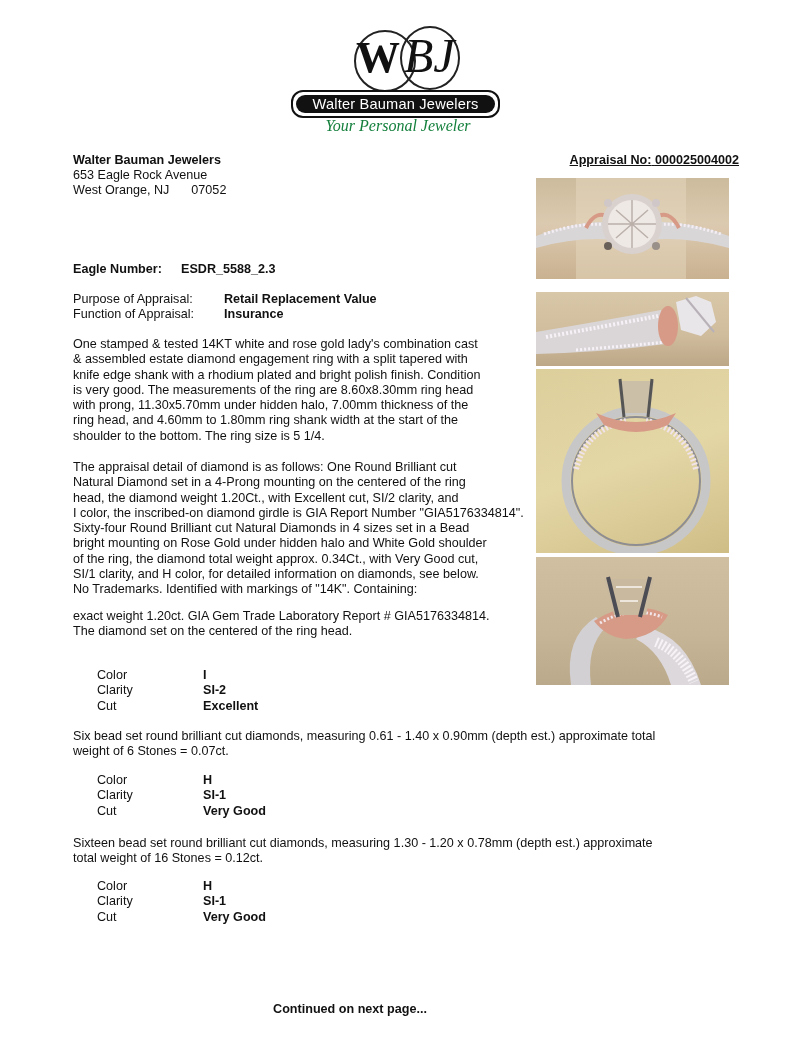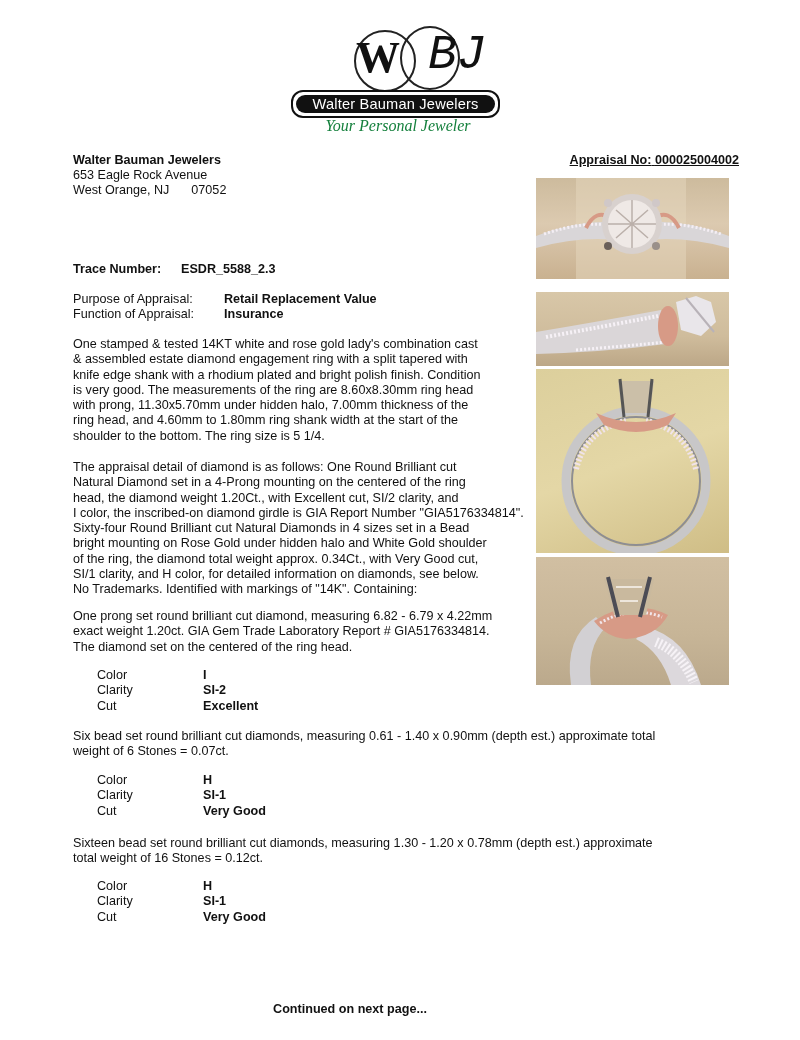--- a/index.html
+++ b/index.html
@@ -6,21 +6,21 @@
   body { width:800px; height:1040px; position:relative; overflow:hidden;
          font-family:"Liberation Sans", sans-serif; color:#111; font-size:12.6px; }
   .abs { position:absolute; }
   .b { font-weight:bold; }
   .line { line-height:15.3px; white-space:nowrap; }
 
   
   #logo { left:288px; top:26px; width:220px; height:112px; }
   .monogram { position:absolute; left:60px; top:0; width:120px; height:62px; }
   .monogram .w { position:absolute; left:8px; top:6px; font-family:"Liberation Serif", serif; font-size:44px; font-weight:bold; letter-spacing:-3px; color:#111; }
-  .monogram .bj { position:absolute; left:56px; top:2px; font-family:Liberation Mono, monospace; font-style:italic; font-size:48px; color:#111;padding-left:24px; }
+  .monogram .bj { position:absolute; left:56px; top:2px; font-family:Liberation Serif, serif; font-style:italic; font-size:48px; color:#111; }
   .monogram .circle1 { position:absolute; left:6px; top:4px; width:58px; height:58px; border:2px solid #222; border-radius:50%; }
   .monogram .circle2 { position:absolute; left:52px; top:0px; width:56px; height:60px; border:2px solid #222; border-radius:50%; }
   .banner { position:absolute; left:3px; top:64px; width:205px; height:24px; border:2px solid #111; border-radius:12px; background:#fff; }
   .banner-inner { position:absolute; left:3px; top:3px; right:3px; bottom:3px; background:#111; border-radius:9px;
                   color:#fff; font-size:14.6px; text-align:center; line-height:18px; letter-spacing:0.2px; }
   .tagline { position:absolute; left:30px; top:91px; width:160px; text-align:center; font-family:"Liberation Serif", serif; font-style:italic; font-size:16px; color:#15803d; }
 
   
   .photo { position:absolute; left:536px; width:193px; overflow:hidden; }
   #photo1 { top:178px; height:101px; background:linear-gradient(180deg,#cdbb9d 0%,#dccab0 45%,#c9b190 100%); }
@@ -48,21 +48,21 @@
 <div class="abs line" style="left:73px; top:168px;">653 Eagle Rock Avenue</div>
 <div class="abs line" style="left:73px; top:183px;">
   <span>West Orange, NJ</span><span style="display:inline-block;width:22px;"></span><span>07052</span>
 </div>
 
 <div class="abs line b" style="right:61px; top:153px;text-decoration:underline;">
   <span>Appraisal No:</span>
   <span>000025004002</span>
 </div>
 
-<div class="abs line b" style="left:73px; top:262px;">Trace Number:</div>
+<div class="abs line b" style="left:73px; top:262px;">Eagle Number:</div>
 <div class="abs line b" style="left:181px; top:262px;">ESDR_5588_2.3</div>
 
 <div class="abs line" style="left:73px; top:292px;">Purpose of Appraisal:</div>
 <div class="abs line b" style="left:224px; top:292px;">Retail Replacement Value</div>
 <div class="abs line" style="left:73px; top:307px;">Function of Appraisal:</div>
 <div class="abs line b" style="left:224px; top:307px;">Insurance</div>
 
 <div class="abs" style="left:73px; top:337px;">
   <div class="line">One stamped &amp; tested 14KT white and rose gold lady's combination cast</div>
   <div class="line">&amp; assembled estate diamond engagement ring with a split tapered with</div>
@@ -79,21 +79,20 @@
   <div class="line">head, the diamond weight 1.20Ct., with Excellent cut, SI/2 clarity, and</div>
   <div class="line">I color, the inscribed-on diamond girdle is GIA Report Number "GIA5176334814".</div>
   <div class="line">Sixty-four Round Brilliant cut Natural Diamonds in 4 sizes set in a Bead</div>
   <div class="line">bright mounting on Rose Gold under hidden halo and White Gold shoulder</div>
   <div class="line">of the ring, the diamond total weight approx. 0.34Ct., with Very Good cut,</div>
   <div class="line">SI/1 clarity, and H color, for detailed information on diamonds, see below.</div>
   <div class="line">No Trademarks. Identified with markings of "14K".    Containing:</div>
 </div>
 
 <div class="abs" style="left:73px; top:609px;">
-  <div class="line">One prong set round brilliant cut diamond, measuring 6.82 - 6.79 x 4.22mm</div>
   <div class="line">exact weight 1.20ct. GIA Gem Trade Laboratory Report # GIA5176334814.</div>
   <div class="line">The diamond set on the centered of the ring head.</div>
 </div>
 <div class="abs" style="left:97px; top:668px;">
   <div class="line"><span style="display:inline-block;width:106px;">Color</span><span class="b">I</span></div>
   <div class="line"><span style="display:inline-block;width:106px;">Clarity</span><span class="b">SI-2</span></div>
   <div class="line"><span style="display:inline-block;width:106px;">Cut</span><span class="b">Excellent</span></div>
 </div>
 
 <div class="abs" style="left:73px; top:729px;">

